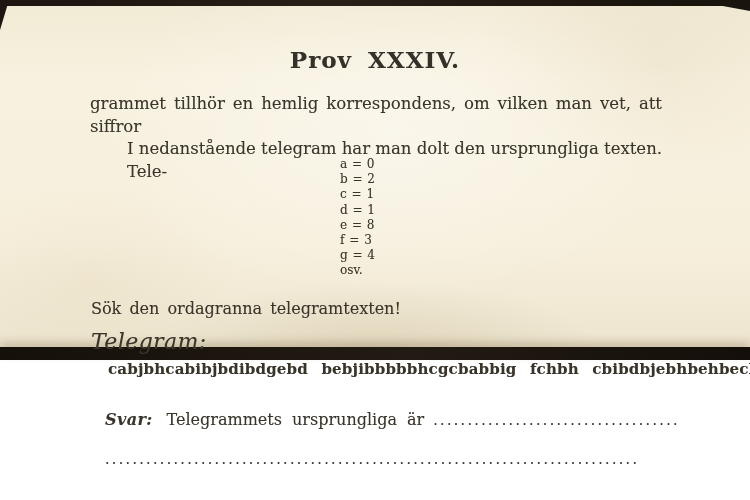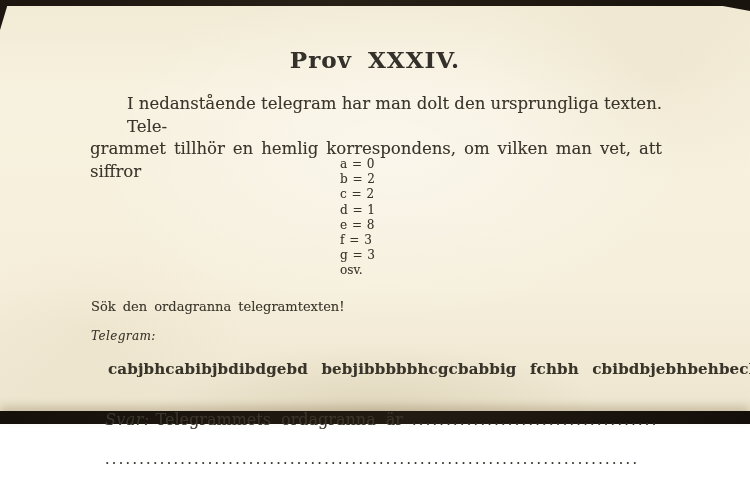--- a/index.html
+++ b/index.html
@@ -1,21 +1,21 @@
 <!DOCTYPE html>
 <html><head>
 <meta charset="utf-8">
 <style>
   html, body { margin: 0; padding: 0; }
   body {
     width: 750px; height: 500px; overflow: hidden;
     font-family: "DejaVu Serif", "Liberation Serif", serif;
   }
   .page {
-    position: relative; width: 750px; height: 424px;
+    position: relative; width: 750px; height: 360px;
     color: #3a352b;
     background:
       radial-gradient(ellipse 420px 240px at 52% 36%, rgba(255,255,255,0.40), rgba(255,255,255,0) 72%),
       radial-gradient(ellipse 220px 130px at 12% 78%, rgba(203,183,140,0.12), rgba(0,0,0,0) 70%),
       radial-gradient(ellipse 260px 150px at 88% 18%, rgba(203,183,140,0.14), rgba(0,0,0,0) 70%),
       radial-gradient(ellipse 300px 90px at 50% 97%, rgba(160,138,100,0.18), rgba(0,0,0,0) 75%),
       linear-gradient(180deg, #f1ead4 0%, #f7f1df 22%, #f6efdc 68%, #ece4cd 100%);
   }
   
   .edge-top {
@@ -46,76 +46,76 @@
   }
   .intro .line { text-align: justify; text-align-last: justify; }
   .intro .indent { padding-left: 37px; }
   .intro .last { text-align: left; text-align-last: left; word-spacing: 2px; }
   .keys {
     position: absolute; top: 157px; left: 340px;
     font-size: 12px; line-height: 15.2px; word-spacing: 1px;
   }
   .instruction {
     position: absolute; top: 299px; left: 91px;
-    font-size: 13px; word-spacing: 3px;
+    font-size: 16px; word-spacing: 3px;
   }
   .telegram-label {
     position: absolute; top: 329px; left: 91px;
-    font-size: 12px; font-style: italic; letter-spacing: 0.4px;
+    font-size: 22px; font-style: italic; letter-spacing: 0.4px;
   }
   .telegram-text {
     position: absolute; top: 360px; left: 108px;
     font-size: 15px; font-weight: bold; letter-spacing: 0.2px;
     word-spacing: 8px; white-space: nowrap; color: #38342a;
   }
   .answer-row {
     position: absolute; top: 410px; left: 105px;
     font-size: 16px; word-spacing: 5px; white-space: nowrap;
   }
-  .answer-label { font-style: italic; margin-right: 6px; letter-spacing: 0.4px; }
+  .answer-label { font-style: italic; margin-right: 14px; letter-spacing: 0.4px; font-weight: bold; }
   .dots1 { font-size: 14px; letter-spacing: 2.4px; margin-left: 9px; word-spacing: 0; }
   .dots2 {
     position: absolute; top: 451px; left: 105px;
     font-size: 14px; letter-spacing: 2.4px; white-space: nowrap;
   }
   .txt { text-shadow: 0.2px 0.2px 0 rgba(62,56,46,0.30); }
 </style>
 </head>
 <body>
 
 <div class="page">
 
   <div class="edge-top"></div>
   <div class="corner-tl"></div>
   <div class="corner-tr"></div>
   <div class="edge-bottom"></div>
 
   <div class="title txt">Prov XXXIV.</div>
 
   <div class="intro">
+    <div class="line txt">grammet tillhör en hemlig korrespondens, om vilken man vet, att siffror</div>
     <div class="line indent txt">I nedanstående telegram har man dolt den ursprungliga texten. Tele-</div>
-    <div class="line txt">grammet tillhör en hemlig korrespondens, om vilken man vet, att siffror</div>
   </div>
 
   <div class="keys">
     <div class="txt">a = 0</div>
     <div class="txt">b = 2</div>
-    <div class="txt">c = 2</div>
+    <div class="txt">c = 1</div>
     <div class="txt">d = 1</div>
     <div class="txt">e = 8</div>
     <div class="txt">f = 3</div>
-    <div class="txt">g = 3</div>
+    <div class="txt">g = 4</div>
     <div class="txt">osv.</div>
   </div>
 
   <div class="instruction txt">Sök den ordagranna telegramtexten!</div>
 
   <div class="telegram-label txt">Telegram:</div>
 
   <div class="telegram-text txt">cabjbhcabibjbdibdgebd bebjibbbbbhcgcbabbig fchbh cbibdbjebhbehbecb</div>
 
   <div class="answer-row">
-    <span class="answer-label txt">Svar:</span><span class="txt">Telegrammets ordagranna är</span><span class="dots1 txt">....................................</span>
+    <span class="answer-label txt">Svar:</span><span class="txt">Telegrammets ursprungliga är</span><span class="dots1 txt">....................................</span>
   </div>
 
   <div class="dots2 txt">..............................................................................</div>
 
 </div>
 
 </body></html>

